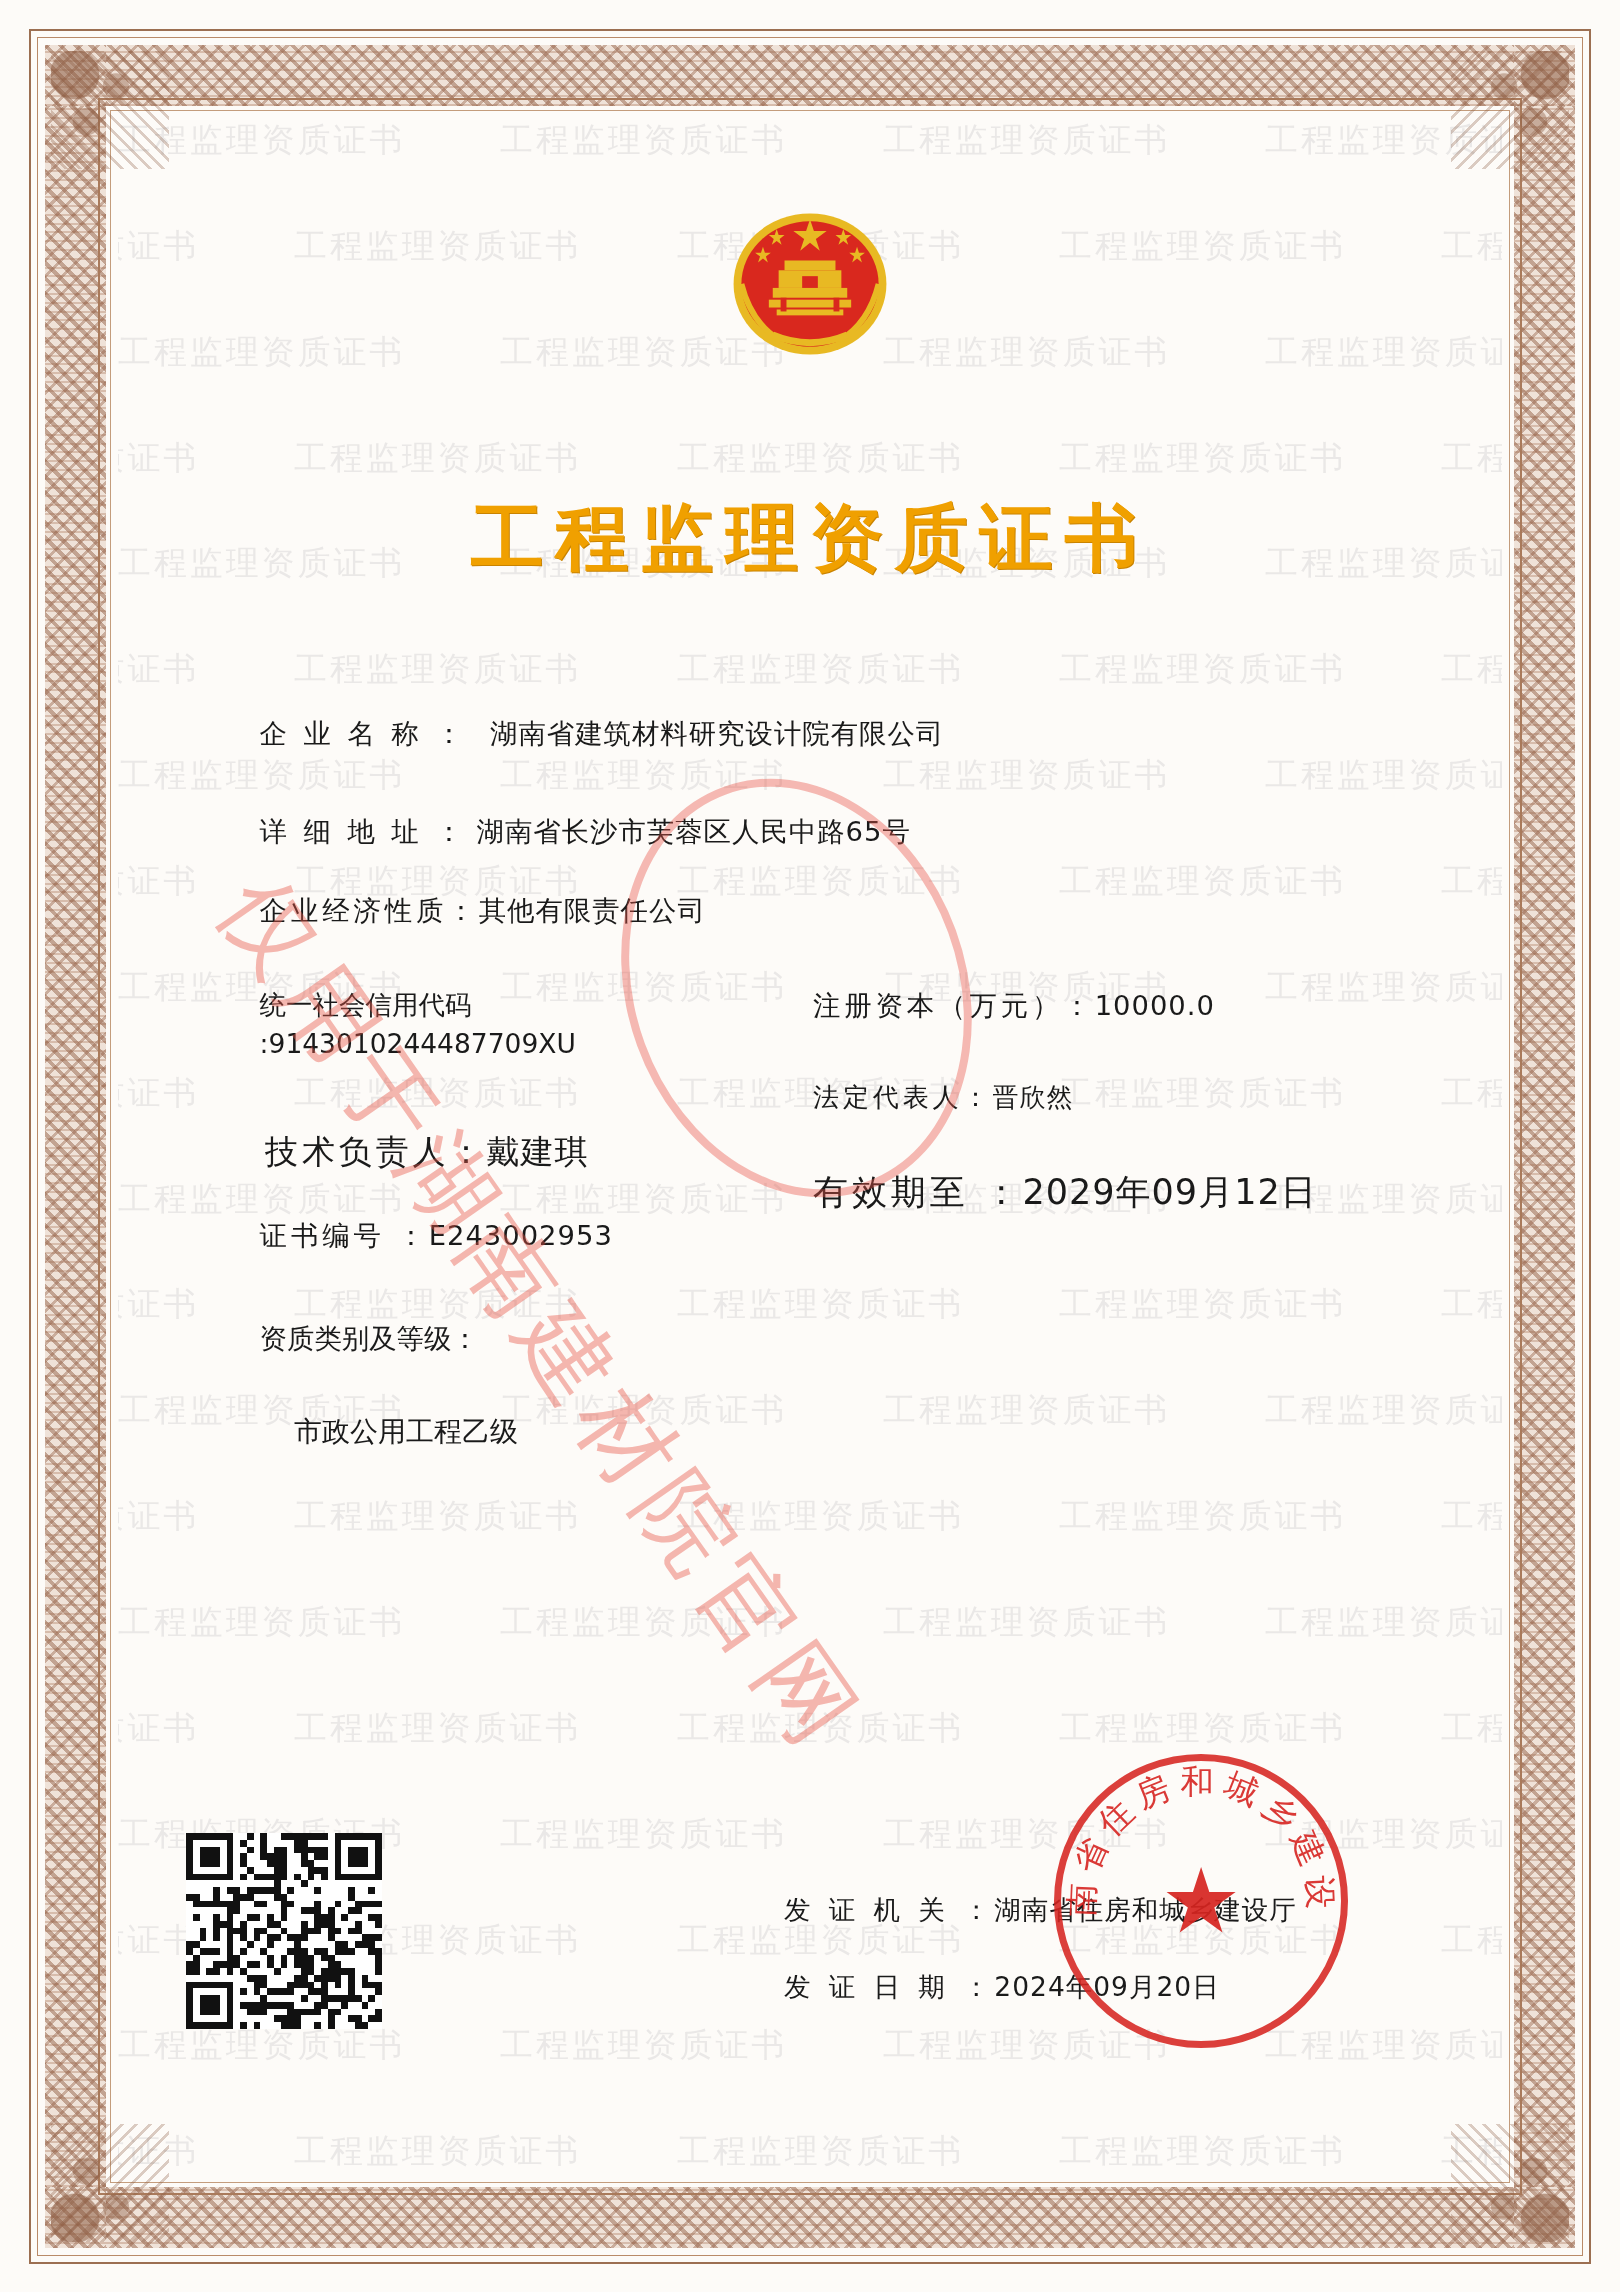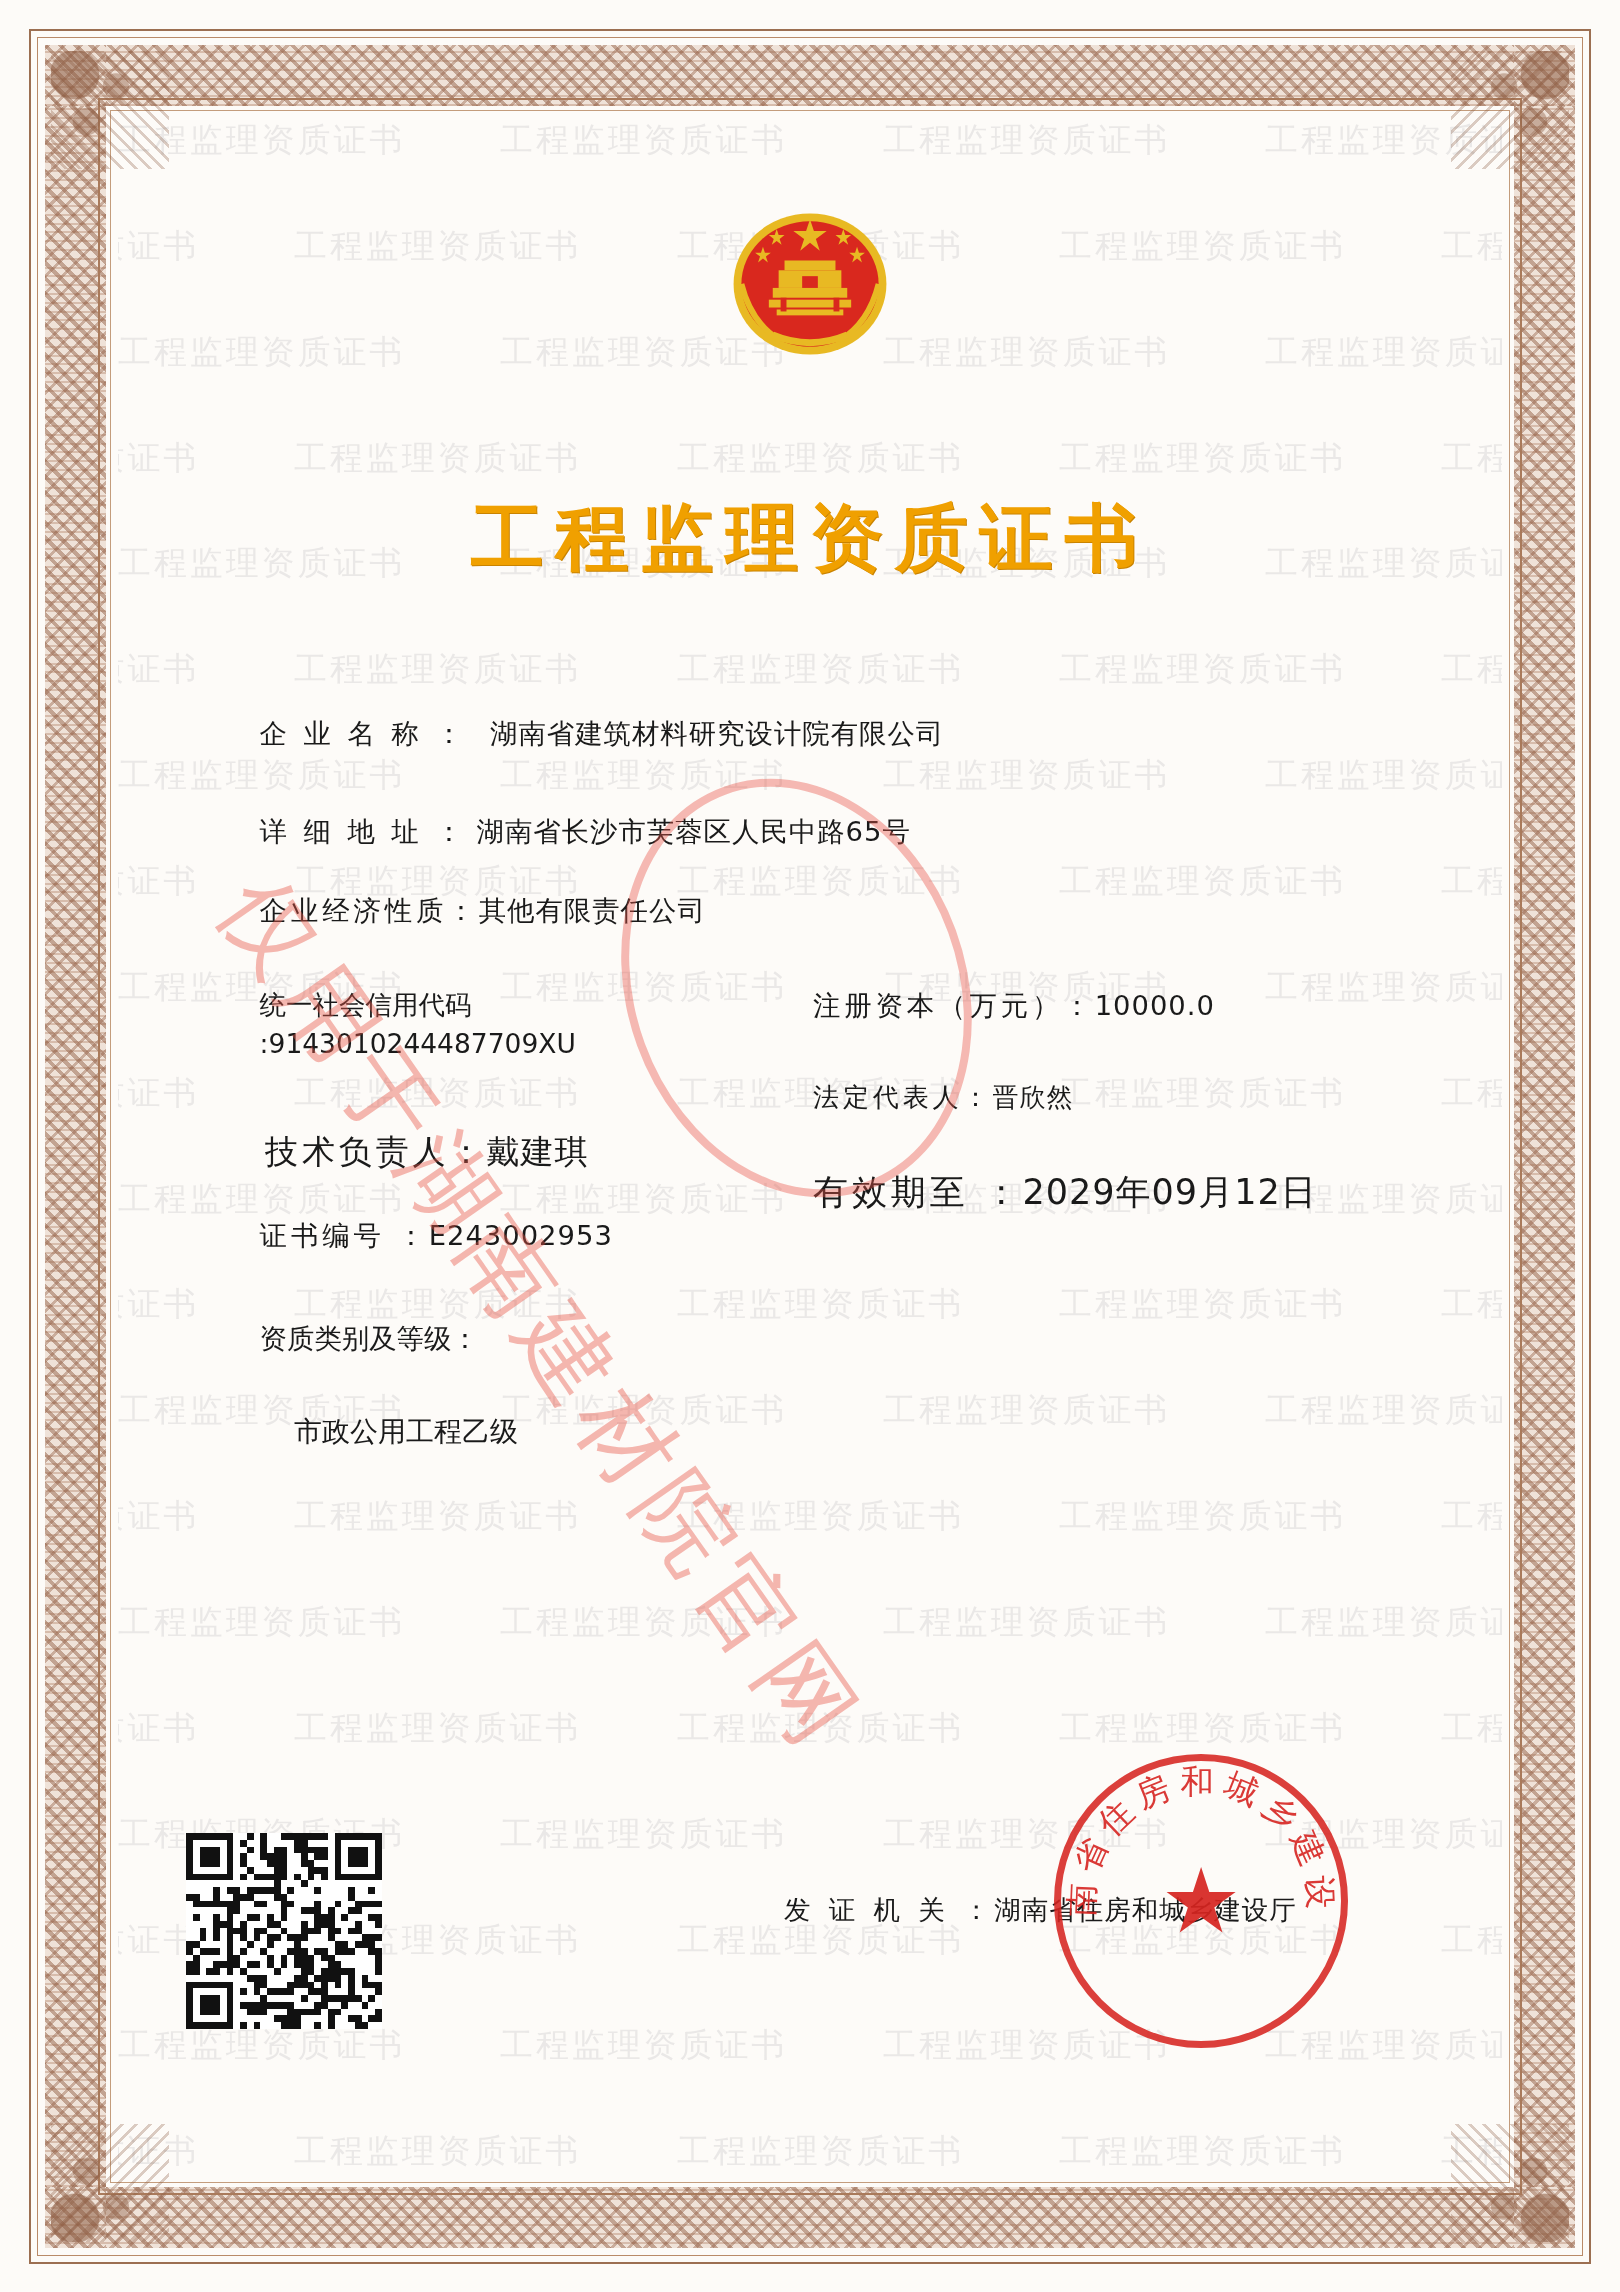--- a/index.html
+++ b/index.html
@@ -838,20 +838,23 @@
         <rect x="6" y="18" width="1" height="1" fill="#111111"></rect>
         <rect x="20" y="6" width="1" height="1" fill="#111111"></rect>
         <rect x="6" y="20" width="1" height="1" fill="#111111"></rect>
       </svg>
   </div>
 
   <div class="issuer">
     <div class="line">
       <span class="lab">发 证 机 关 ：</span><span class="val">湖南省住房和城乡建设厅</span>
     </div>
+    <div class="line">
+      <span class="lab">发 证 日 期 ：</span><span class="val">2024年09月20日</span>
+    </div>
   </div>
 
   <div class="seal">
     <div class="seal-ring"></div>
     <div class="seal-star">★</div>
     <svg class="seal-text" viewBox="0 0 300 300">
       <defs>
         <path id="sealArc" d="M 40,150 A 110,110 0 1 1 260,150" fill="none"></path>
       </defs>
       <text font-size="34" fill="rgba(214,36,32,0.9)" letter-spacing="8" font-family="DejaVu Sans, sans-serif">

